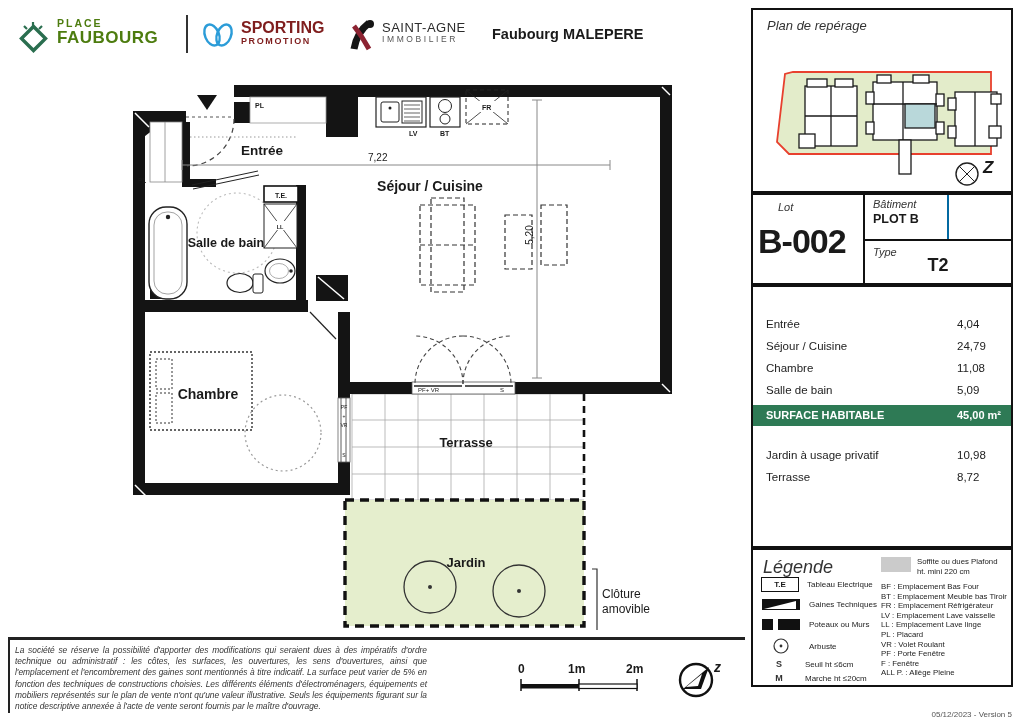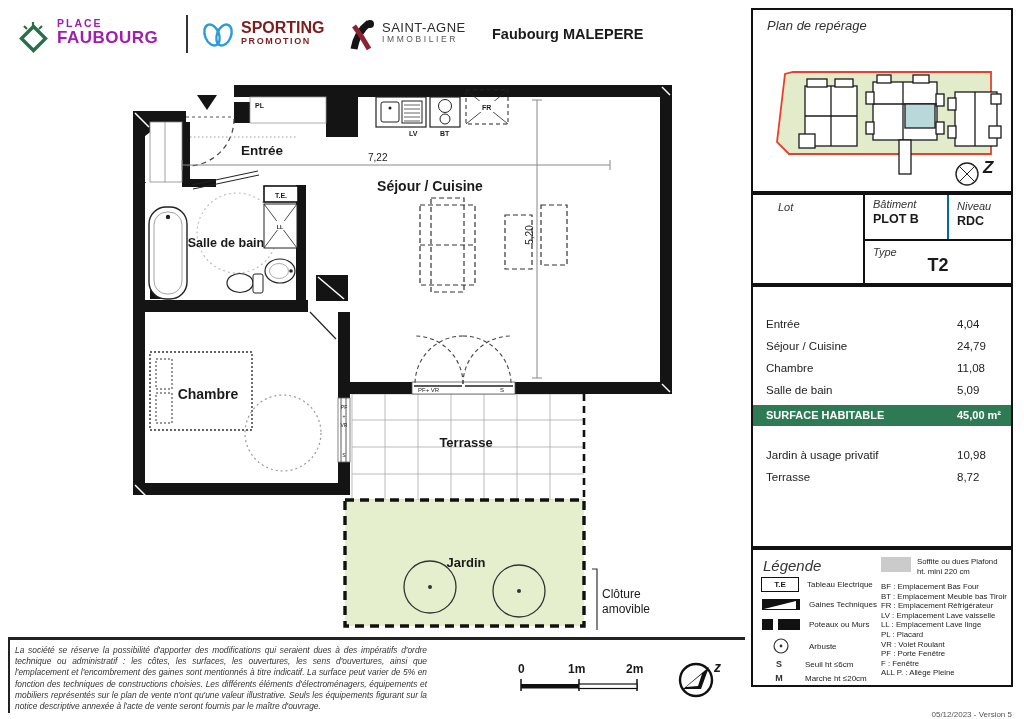--- a/index.html
+++ b/index.html
@@ -27,21 +27,21 @@
 
 <div class="page">
 
   <div class="abs" style="left:0;top:0;width:745px;height:58px;">
     <svg class="abs" style="left:14px;top:19px;" width="38" height="38">
       <rect x="11" y="11" width="17" height="17" fill="none" stroke="#2a6e4f" stroke-width="3.4" transform="rotate(45 19.5 19.5)"></rect>
       <line x1="10" y1="7" x2="13" y2="10" stroke="#2a6e4f" stroke-width="2.2"></line>
       <line x1="19" y1="3" x2="19" y2="8" stroke="#2a6e4f" stroke-width="2.2"></line>
       <line x1="28" y1="7" x2="25" y2="10" stroke="#2a6e4f" stroke-width="2.2"></line>
     </svg>
-    <div class="abs brand-txt" style="left:57px;top:18px;color:#a21caf;">
+    <div class="abs brand-txt" style="left:57px;top:18px;color:#4d7c0f;">
       <div class="b" style="font-size:10.5px;letter-spacing:2px;">PLACE</div>
       <div class="b" style="font-size:17px;letter-spacing:.5px;">FAUBOURG</div>
     </div>
     <div class="abs" style="left:186px;top:15px;width:2px;height:38px;background:#333;"></div>
     <svg class="abs" style="left:199px;top:18px;" width="38" height="38">
       <ellipse cx="13" cy="17" rx="7" ry="11" fill="none" stroke="#2b9cd8" stroke-width="2.4" transform="rotate(-22 13 17)"></ellipse>
       <ellipse cx="25" cy="17" rx="7" ry="11" fill="none" stroke="#2b9cd8" stroke-width="2.4" transform="rotate(22 25 17)"></ellipse>
     </svg>
     <div class="abs brand-txt" style="left:241px;top:20px;color:#7f1d1d;">
       <div class="b" style="font-size:16px;">SPORTING</div>
@@ -245,31 +245,28 @@
         <circle cx="214" cy="138" r="11" fill="none" stroke="#222" stroke-width="1.4"></circle>
         <path d="M206,130 L222,146 M206,146 L222,130" stroke="#222" stroke-width="1"></path>
         <text x="230" y="137" font-size="17" font-weight="bold" font-style="italic">Z</text>
       </g>
     </svg>
   </div>
 
   <div class="sbox" style="top:193px;height:92px;display:flex;">
     <div style="width:112px;border-right:2px solid #111;box-sizing:border-box;position:relative;">
       <div class="celllbl" style="margin:6px 0 0 25px;">Lot</div>
+      <div class="b" style="font-size:34px;letter-spacing:-1px;margin:9px 0 0 5px;">B-002</div>
     </div>
     <div style="flex:1;display:flex;flex-direction:column;">
       <div style="display:flex;height:44px;border-bottom:2px solid #111;">
         <div style="width:84px;border-right:2px solid #0369a1;padding:3px 0 0 8px;box-sizing:border-box;">
           <div class="celllbl">Bâtiment</div>
           <div class="b" style="font-size:12.5px;margin-top:2px;">PLOT B</div>
         </div>
-        <div style="flex:1;padding:5px 0 0 8px;">
-          <div class="celllbl">Niveau</div>
-          <div class="b" style="font-size:12.5px;margin-top:2px;">RDC</div>
-        </div>
       </div>
       <div style="flex:1;position:relative;">
         <div class="celllbl" style="margin:5px 0 0 8px;">Type</div>
         <div class="b" style="position:absolute;left:0;right:0;top:14px;text-align:center;font-size:18px;">T2</div>
       </div>
     </div>
   </div>
 
   <div class="sbox" style="top:285px;height:263px;padding-top:26px;">
     <div class="area-row">
@@ -297,21 +294,21 @@
       <span>Jardin à usage privatif</span>
       <span class="area-val">10,98</span>
     </div>
     <div class="area-row">
       <span>Terrasse</span>
       <span class="area-val">8,72</span>
     </div>
   </div>
 
   <div class="sbox" style="top:548px;height:139px;">
-    <div class="it" style="font-size:15px;color:#333;margin:7px 4px 0 10px;">Légende</div>
+    <div class="it" style="font-size:18px;color:#333;margin:7px 4px 0 10px;">Légende</div>
 
     <div class="leg-row" style="left:8px;top:26px;">
       <span style="display:inline-block;width:36px;height:13px;border:1.6px solid #111;text-align:center;font-size:8px;font-weight:bold;line-height:13px;">T.E</span>
       <span class="leg-label">Tableau Electrique</span>
     </div>
     <div class="leg-row" style="left:8px;top:46px;">
       <svg width="40" height="13">
           <rect x="1" y="1" width="38" height="11" fill="#111"></rect>
           <polygon points="3,11 35,3 35,11" fill="#fff"></polygon>
         </svg>

